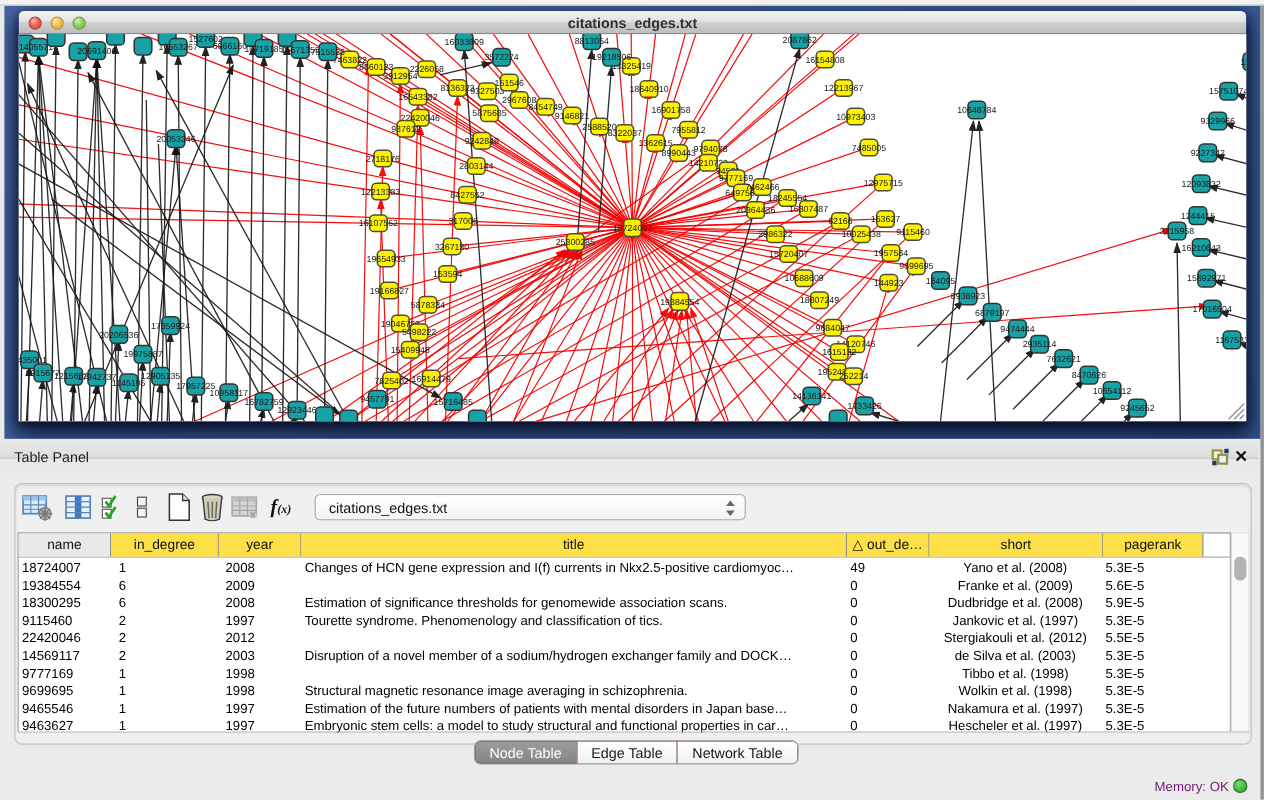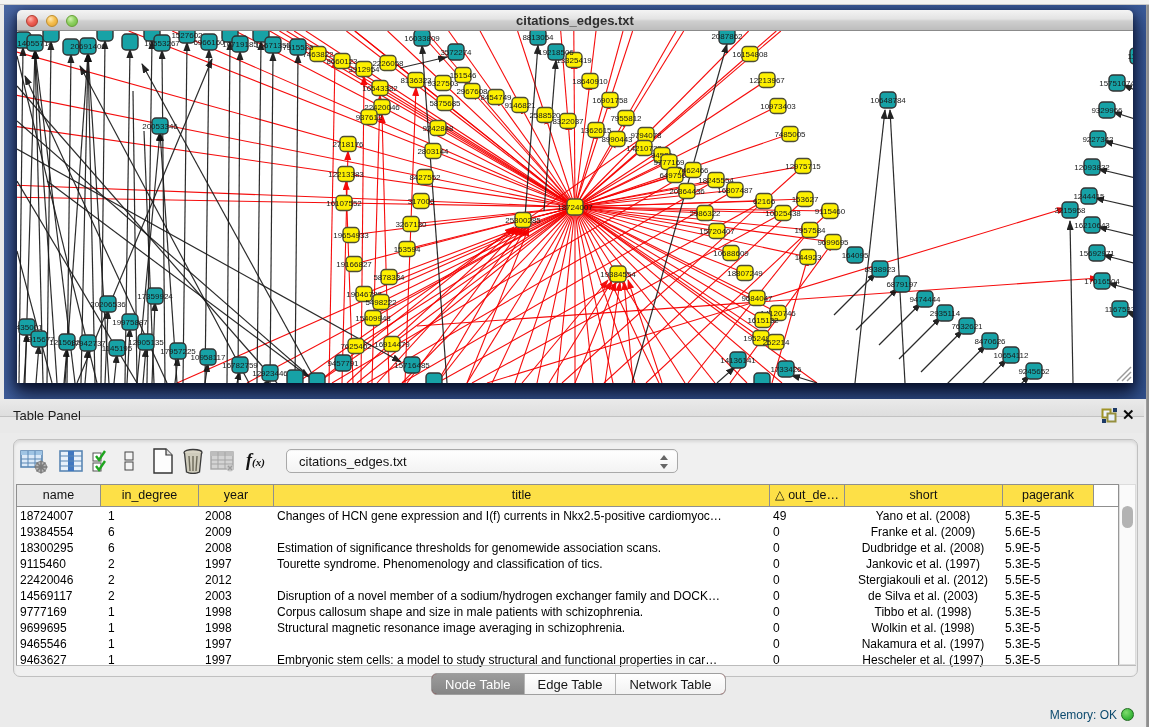--- a/index.html
+++ b/index.html
@@ -52,21 +52,21 @@
 .c5{left:828px;width:158px;text-align:center}
 .c6{left:989px;width:100px}
 #sbar{left:1119px;top:484px;width:17px;height:181px;background:#fafafa;border:1px solid #dcdcdc}
 #sthumb{left:1122px;top:506px;width:11px;height:22px;background:#b3b3b3;border-radius:6px}
 #tabs{left:431px;top:673px;height:22px;display:flex;border:1px solid #9f9f9f;
  border-radius:6px;overflow:hidden;background:#7f1d1d}
 .tab{height:22px;line-height:21px;font-size:13px;padding:0 13px;color:#161616;background:linear-gradient(#ffffff,#f0f0f0);border-left:1px solid #b5b5b5}
 .tab:first-child{border-left:none}
 .tab.sel{background:linear-gradient(#9c9c9c,#838383);color:#fff}
 #status{left:0;top:705px;width:1141px;height:22px}
-#status .m{position:absolute;right:24px;top:3px;font-size:12px;color:#0c4a6e}
+#status .m{position:absolute;right:24px;top:3px;font-size:12px;color:#701a75}
 #memdot{position:absolute;right:7px;top:3px;width:13px;height:13px;border-radius:50%;
  background:radial-gradient(circle at 38% 32%,#7fdc6e,#3cb83c 60%,#2da02d);border:1.5px solid #1f6b1f}
 .tbi{position:absolute}
 </style></head>
 <body>
 <div id="app">
  <div class="abs" id="desktop">
    <div id="win">
      <div id="titlebar">
        <div id="title">citations_edges.txt</div>
@@ -724,38 +724,38 @@
       <span class="c2">2003</span>
       <span class="c3">Disruption of a novel member of a sodium/hydrogen exchanger family and DOCK…</span>
       <span class="c4">0</span>
       <span class="c5">de Silva et al. (2003)</span>
       <span class="c6">5.3E-5</span>
     </div>
     <div class="trow" style="top:604px">
       <span class="c0">9777169</span>
       <span class="c1">1</span>
       <span class="c2">1998</span>
-      <span class="c3">Corpus callosum shape and size in male patients with schizophrenia.</span>
       <span class="c4">0</span>
       <span class="c5">Tibbo et al. (1998)</span>
       <span class="c6">5.3E-5</span>
     </div>
     <div class="trow" style="top:620px">
       <span class="c0">9699695</span>
       <span class="c1">1</span>
       <span class="c2">1998</span>
       <span class="c3">Structural magnetic resonance image averaging in schizophrenia.</span>
       <span class="c4">0</span>
       <span class="c5">Wolkin et al. (1998)</span>
       <span class="c6">5.3E-5</span>
     </div>
     <div class="trow" style="top:636px">
       <span class="c0">9465546</span>
       <span class="c1">1</span>
       <span class="c2">1997</span>
+      <span class="c3">Estimation of the future numbers of patients with mental disorders in Japan base…</span>
       <span class="c4">0</span>
       <span class="c5">Nakamura et al. (1997)</span>
       <span class="c6">5.3E-5</span>
     </div>
     <div class="trow" style="top:652px">
       <span class="c0">9463627</span>
       <span class="c1">1</span>
       <span class="c2">1997</span>
       <span class="c3">Embryonic stem cells: a model to study structural and functional properties in car…</span>
       <span class="c4">0</span>

